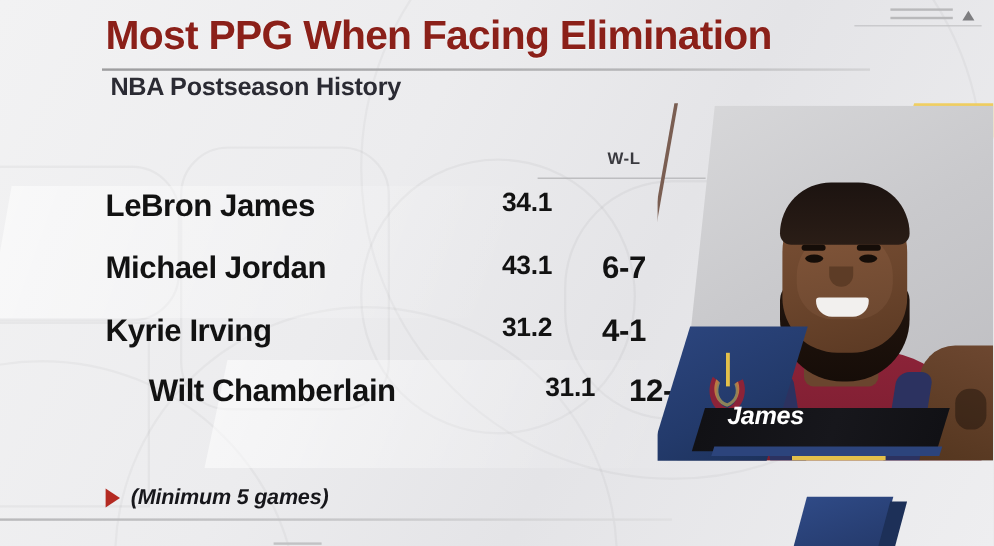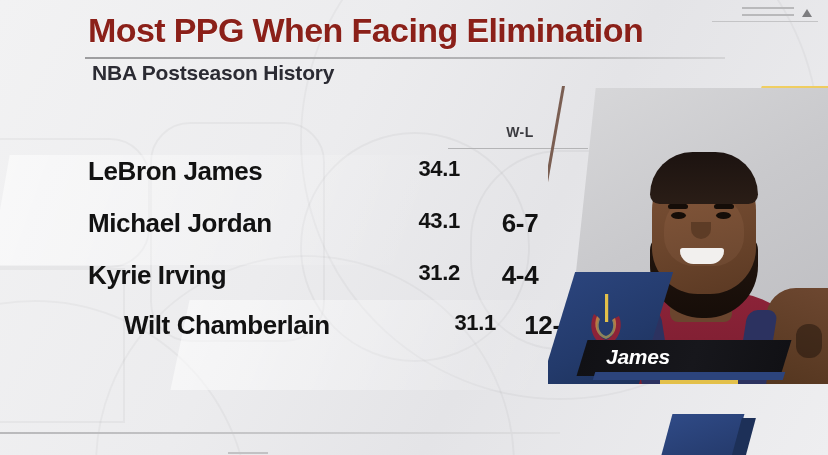--- a/index.html
+++ b/index.html
@@ -330,21 +330,21 @@
   
   .nametag {
     position:absolute;
     left:34px; top:340px;
     width:204px; height:36px;
     background:linear-gradient(90deg, #111115 0%, #17171c 55%, #111115 100%);
     transform:skewX(-17deg);
   }
   .nametag-text {
     position:absolute;
-    left:58px; top:345px;
+    left:58px; top:335px;
     font-size:21px;
     font-weight:bold;
     font-style:italic;
     color:#ffffff;
     letter-spacing:-0.3px;
   }
   .nametag-blue {
     position:absolute;
     left:46px; top:372px;
     width:190px; height:8px;
@@ -410,30 +410,34 @@
 
     <div class="row row-1">
       <div class="r-name">Michael Jordan</div>
       <div class="r-ppg">43.1</div>
       <div class="r-wl">6-7</div>
     </div>
 
     <div class="row row-2">
       <div class="r-name">Kyrie Irving</div>
       <div class="r-ppg">31.2</div>
-      <div class="r-wl">4-4</div>
+      <div class="r-wl">4-1</div>
     </div>
 
     <div class="row row-3">
       <div class="r-name">Wilt Chamberlain</div>
       <div class="r-ppg">31.1</div>
       <div class="r-wl">12-11</div>
     </div>
   </div>
 
+  <div class="footnote">
+    <div class="fn-tri"></div>
+    <div class="fn-text">(Minimum 5 games)</div>
+  </div>
   <div class="fn-rule"></div>
   <div class="fn-rule-2"></div>
 
   <div class="player">
 
     <div class="gold-b"></div>
     <div class="gold-a"></div>
 
     <div class="photo-edge"></div>
 

